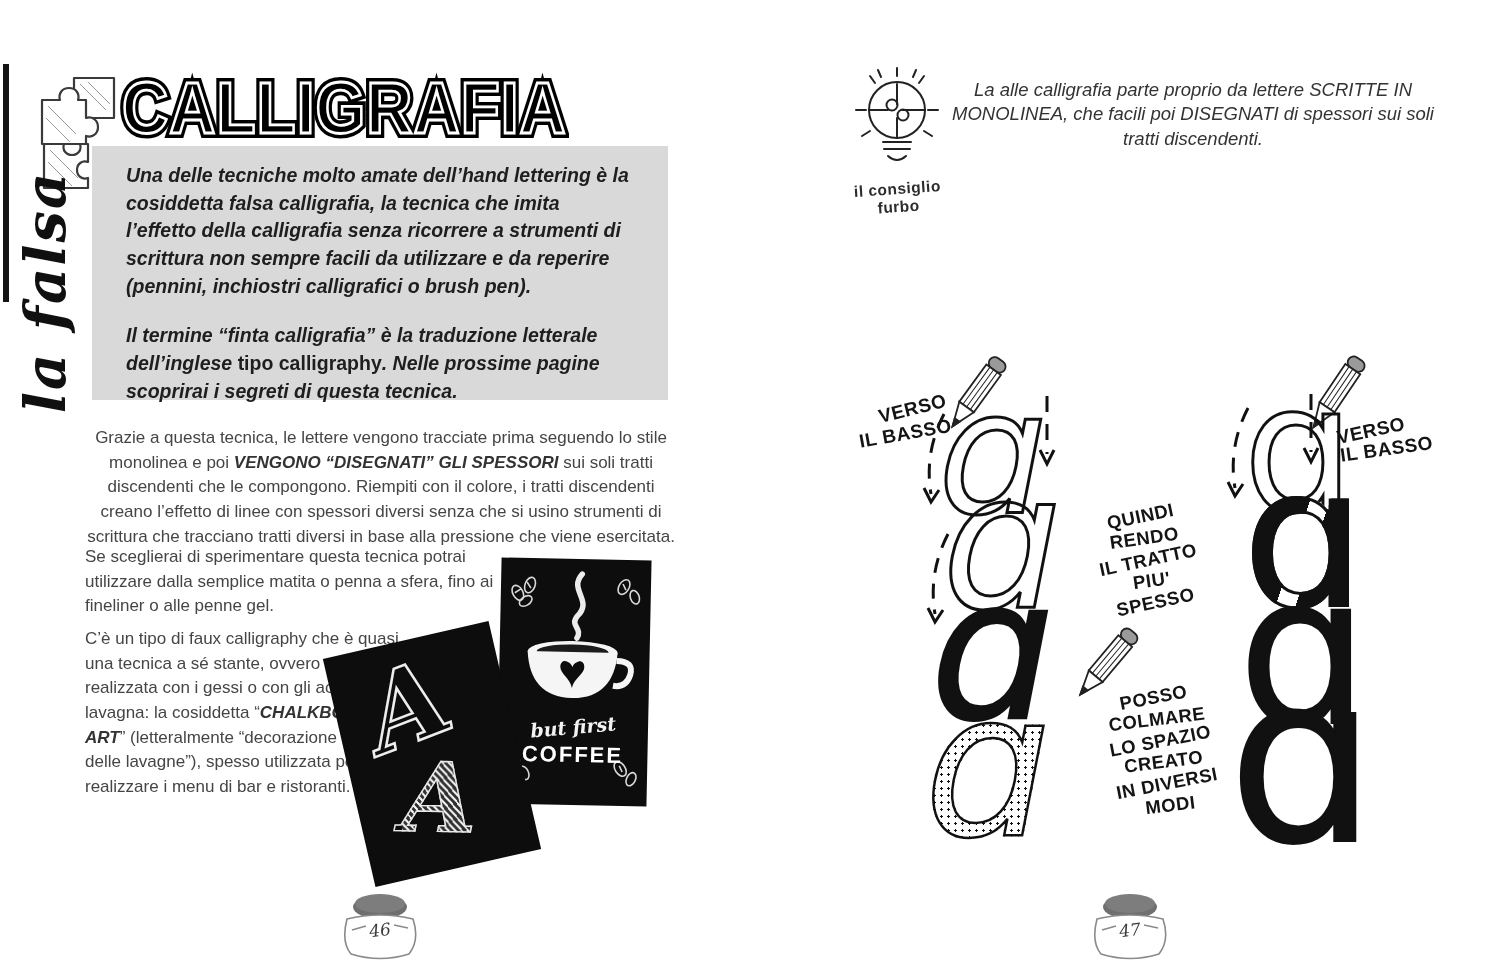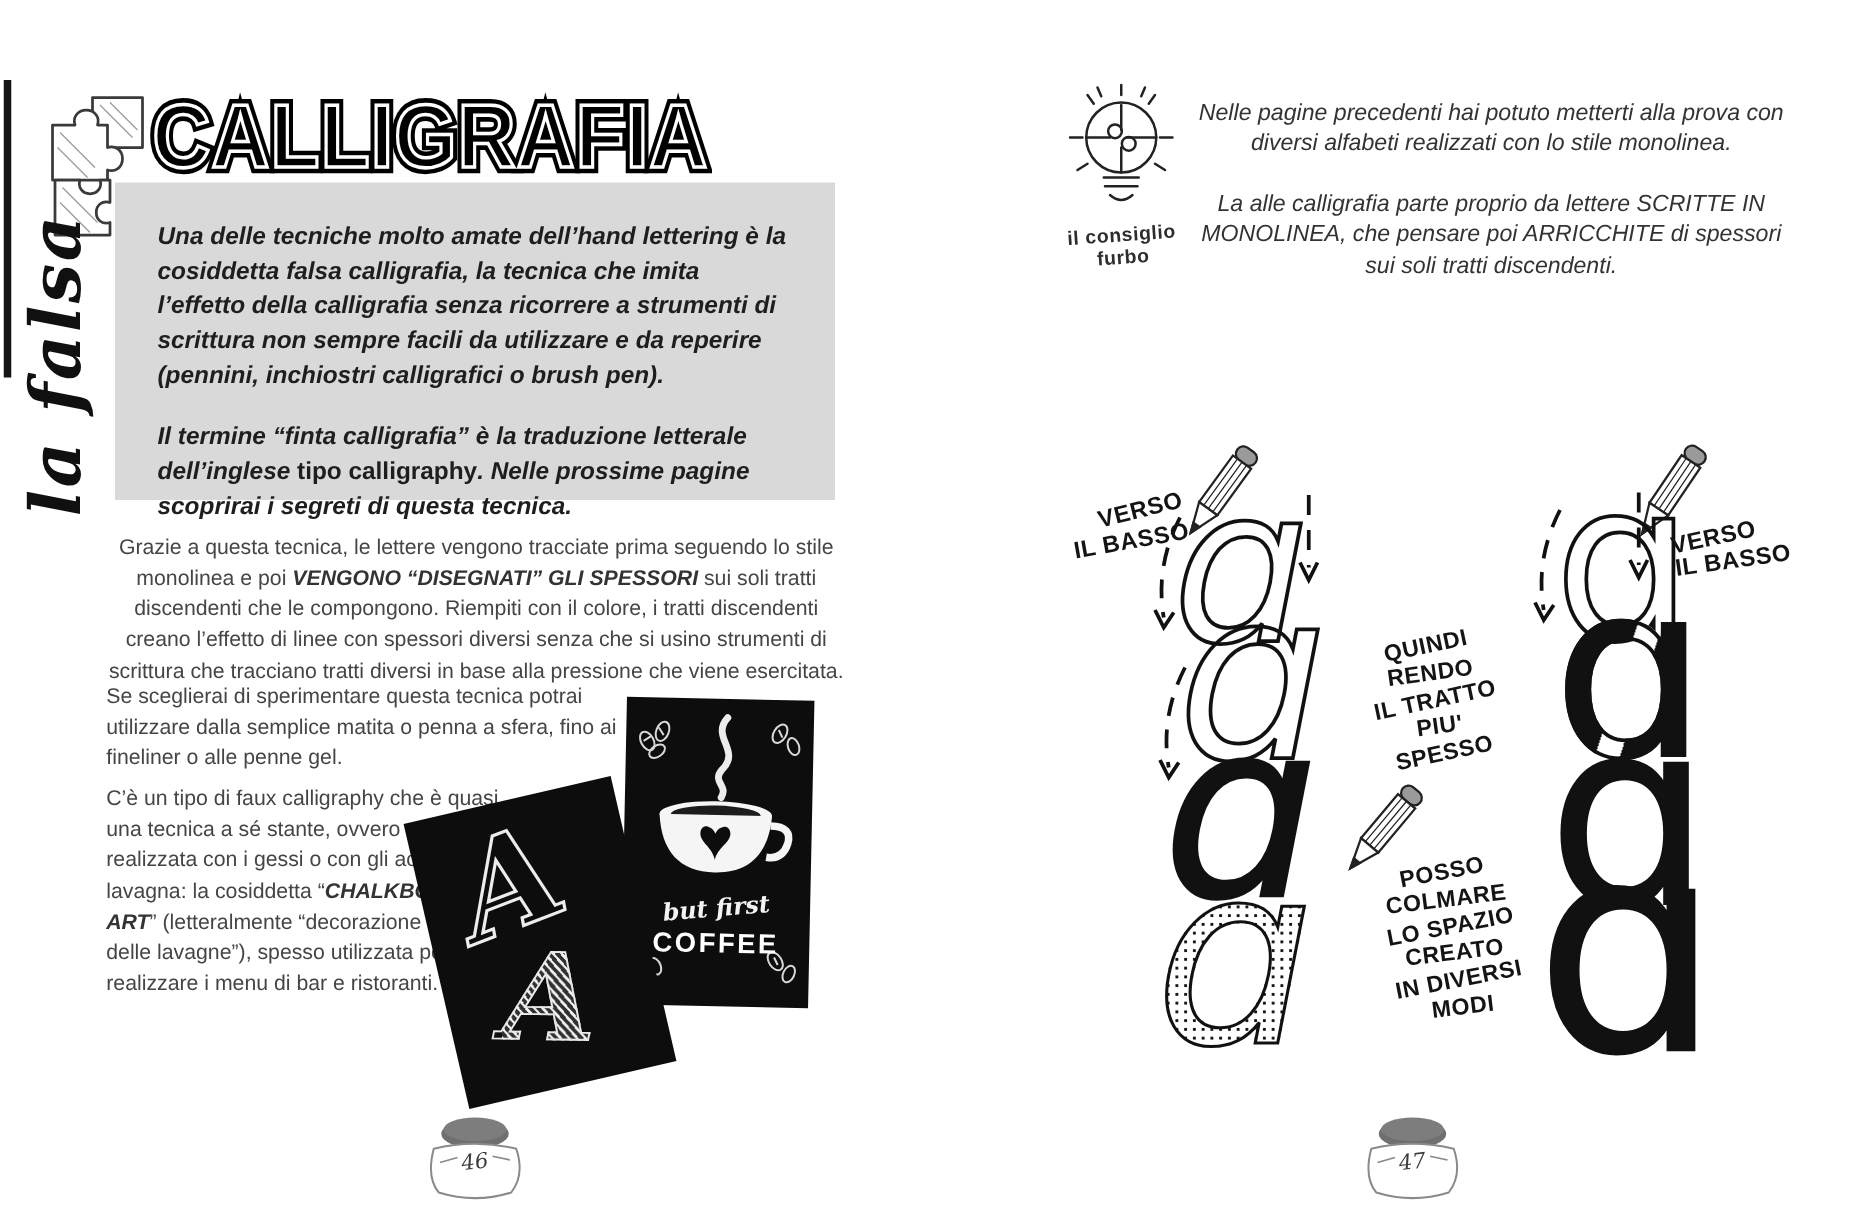--- a/index.html
+++ b/index.html
@@ -14,21 +14,21 @@
               font-size:56px;color:#101010;text-align:center;letter-spacing:2px;}
 
   
   .title-wrap{left:122px;top:72px;width:440px;height:78px;transform:scaleY(1.12);}
   .title-wrap span{position:absolute;left:0;top:0;white-space:nowrap;
        font-weight:700;font-size:64px;letter-spacing:1px;font-family:"Liberation Sans",sans-serif;}
   .title-outer{-webkit-text-stroke:9px #000;color:#000;}
   .title-inner{-webkit-text-stroke:2.5px #fff;color:#000;}
 
   .intro-box{left:92px;top:146px;width:576px;height:254px;background:#d9d9d9;
-             padding:30px 34px;box-sizing:border-box;}
+             padding:16px 34px;box-sizing:border-box;}
   .intro-box p{margin:0 0 22px 0;font-style:italic;font-weight:700;font-size:19.5px;
                line-height:1.42;color:#1e1e1e;}
   .roman{font-style:normal;}
 
   .bodytext{font-size:17px;line-height:1.45;color:#454545;}
   .bodytext .em{font-style:italic;font-weight:700;color:#333;}
   .p1{left:85px;top:426px;width:592px;text-align:center;}
   .p2{left:85px;top:545px;width:430px;}
   .p3{left:85px;top:627px;width:318px;}
 
@@ -183,22 +183,21 @@
         <path d="M33 76 H61 M34 83 H60 M38 90 Q47 98 56 90"></path>
       </g>
     </svg>
   </span>
   <div class="abs tip-caption">
     <span>il consiglio</span><br>
     <span>furbo</span>
   </div>
 
   <div class="abs rp-paragraphs">
-    <p><span>Nelle pagine precedenti hai potuto metterti alla prova con diversi alfabeti realizzati con lo stile monolinea.</span></p>
-    <p><span>La alle calligrafia parte proprio da lettere </span><span class="emc">SCRITTE IN MONOLINEA</span><span>, che pensare poi </span><span class="emc">ARRICCHITE</span><span> di spessori sui soli tratti discendenti.</span></p>
+    <p><span>La alle calligrafia parte proprio da lettere </span><span class="emc">SCRITTE IN MONOLINEA</span><span>, che facili poi </span><span class="emc">DISEGNATI</span><span> di spessori sui soli tratti discendenti.</span></p>
   </div>
 
   <span class="abs pencil pencil1">
     <svg width="36" height="92" viewBox="0 0 36 92">
         <g stroke="#222" stroke-width="1.8">
       <rect x="9" y="4" width="18" height="12" rx="6" fill="#9a9a9a"></rect>
       <path d="M9 16 h18 v46 h-18 z" fill="#fff"></path>
       <path d="M13.5 16 v46 M18 16 v46 M22.5 16 v46" stroke-width="1"></path>
       <path d="M9 62 L27 62 L18 86 Z" fill="#fff"></path>
       <path d="M15 78 L21 78 L18 86 Z" fill="#222"></path>

